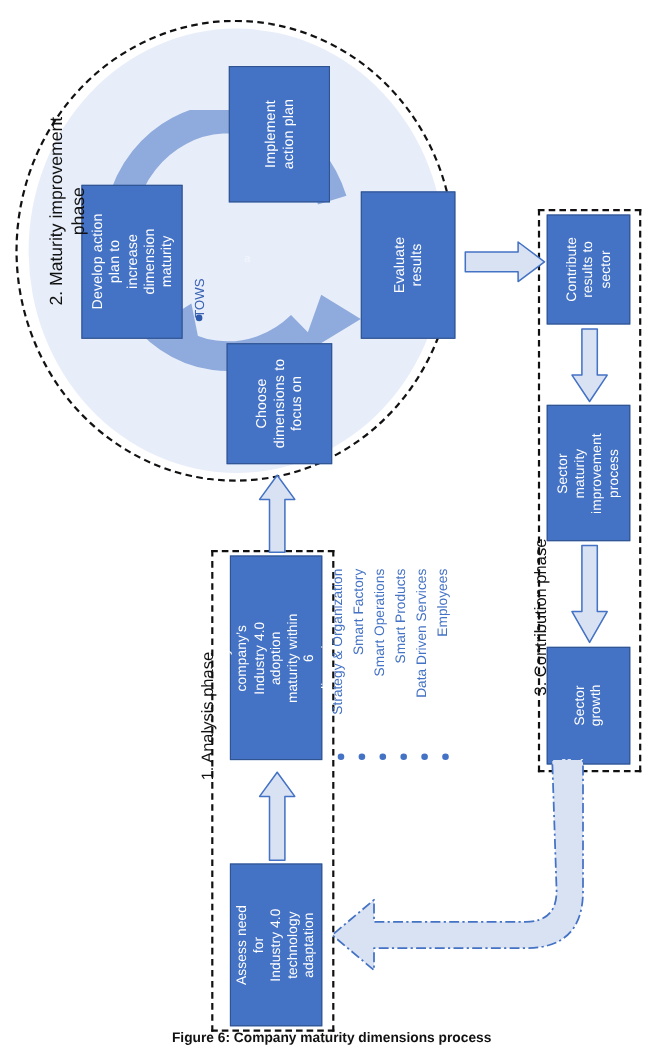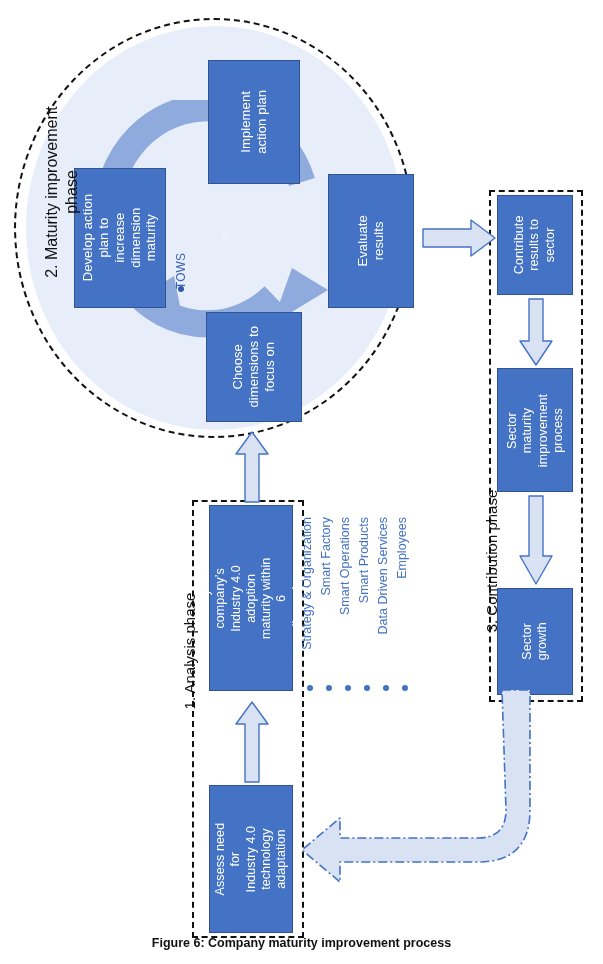--- a/index.html
+++ b/index.html
@@ -260,15 +260,15 @@
              L 40 172
              L 40 192
              L 2 160
              L 40 128
              L 40 148
              L 178 148
              Q 206 148 206 120
              Z" fill="#D9E2F3" stroke="#4472C4" stroke-width="1.6" stroke-dasharray="9 3 2 3" stroke-linejoin="round"></path>
   </svg>
 
-  <div class="abs caption">Figure 6: Company maturity improvement process</div>
+  <div class="abs caption">Figure 6: Company maturity dimensions process</div>
 
 </div>
 
 </body></html>

